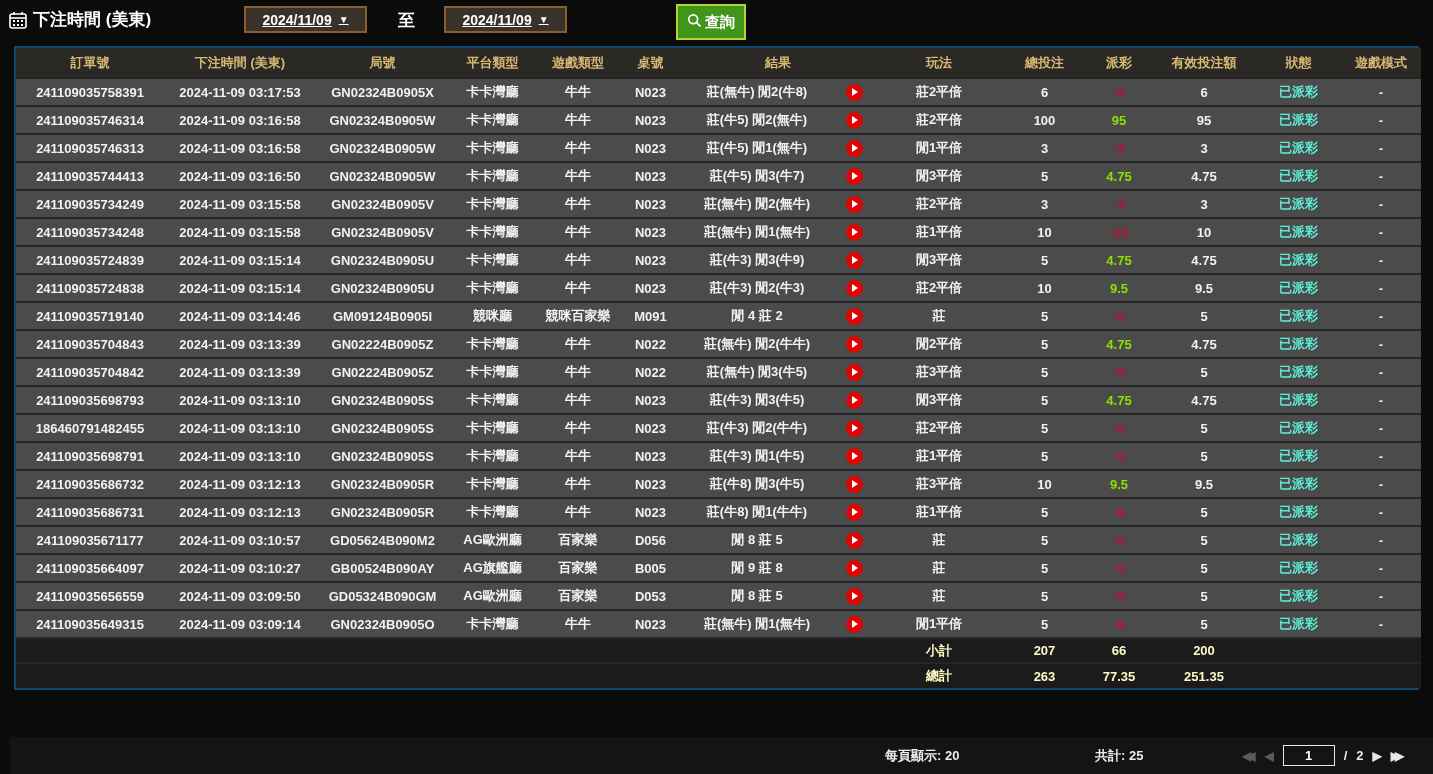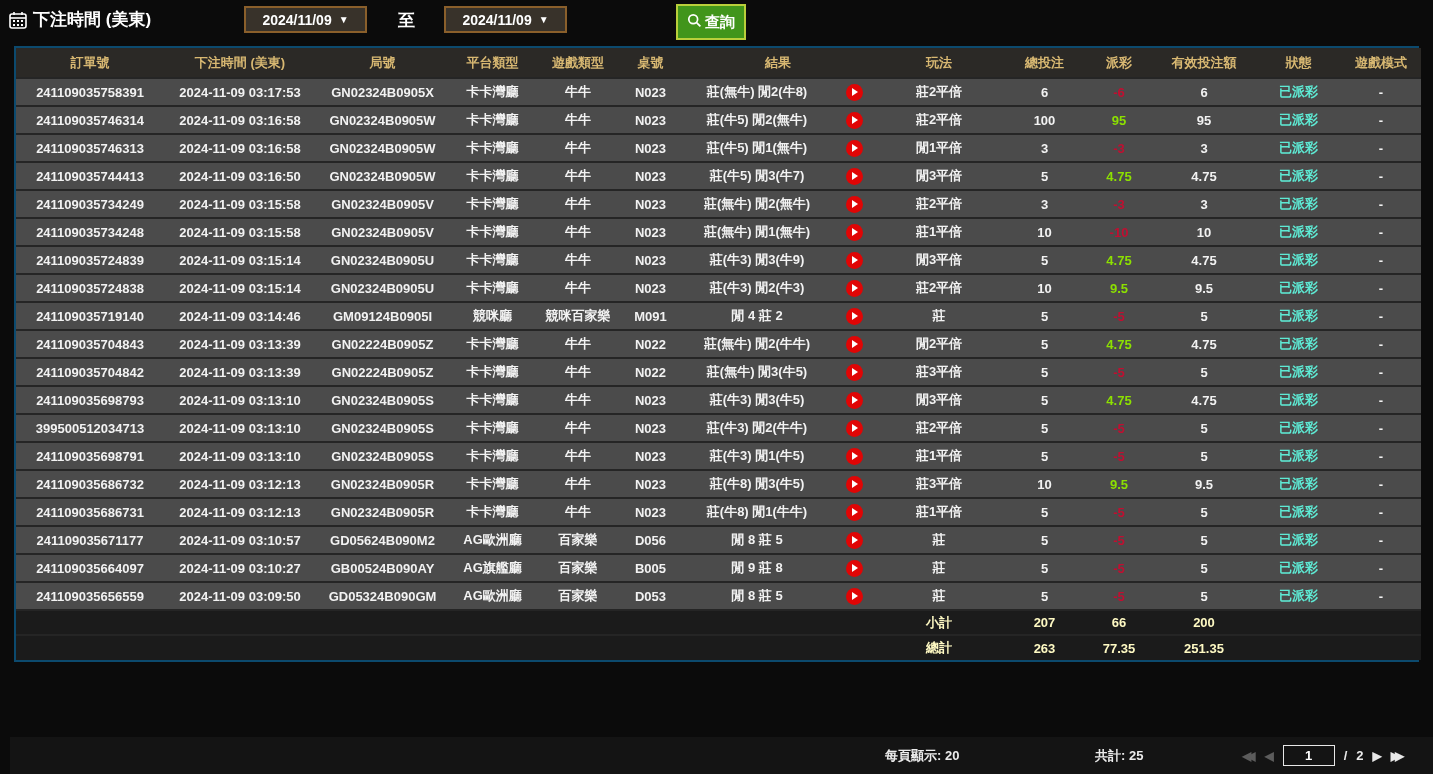--- a/index.html
+++ b/index.html
@@ -11,21 +11,21 @@
 
   
   .toolbar { position:absolute; top:0; left:0; width:100%; height:44px; background:#0b0b0b; }
   .tb-title { position:absolute; left:8px; top:8px; display:flex; align-items:center; gap:5px;
               color:#ffffff; font-size:17px; font-weight:bold; }
   .cal-icon svg { display:block; }
   .date-select {
     position:absolute; top:6px; width:123px; height:27px;
     background:#38322a; border:2px solid #8a5f2b; color:#fff;
     font-size:14px; font-weight:bold; display:flex; align-items:center;
-    justify-content:center; gap:7px; cursor:pointer;
+    justify-content:center; gap:7px; cursor:pointer;text-decoration:underline;
   }
   .date-from { left:244px; } .date-to { left:444px; }
   .caret { font-size:10px; }
   .to-label { position:absolute; left:398px; top:9px; color:#fff; font-size:17px; font-weight:bold; }
   .search-btn {
     position:absolute; left:676px; top:4px; height:31px; padding:16px 9px;
     background:#41951b; border:2px solid #b9cf3b; color:#fff;
     font-size:15px; font-weight:bold; font-family:inherit;
     display:flex; align-items:center; gap:3px; cursor:pointer;
   }
@@ -393,21 +393,21 @@
             </span>
     </td>
     <td>閒3平倍</td>
     <td>5</td>
     <td class="payout pos">4.75</td>
     <td>4.75</td>
     <td class="status">已派彩</td>
     <td>-</td>
   </tr>
         <tr>
-    <td>399500512034713</td>
+    <td>186460791482455</td>
     <td>2024-11-09 03:13:10</td>
     <td>GN02324B0905S</td>
     <td>卡卡灣廳</td>
     <td>牛牛</td>
     <td>N023</td>
     <td>莊(牛3) 閒2(牛牛)</td>
     <td>
       <span class="play-icon">
               <i></i>
             </span>
@@ -526,20 +526,40 @@
     <td>AG歐洲廳</td>
     <td>百家樂</td>
     <td>D053</td>
     <td>閒 8 莊 5</td>
     <td>
       <span class="play-icon">
               <i></i>
             </span>
     </td>
     <td>莊</td>
+    <td>5</td>
+    <td class="payout neg">-5</td>
+    <td>5</td>
+    <td class="status">已派彩</td>
+    <td>-</td>
+  </tr>
+        <tr>
+    <td>241109035649315</td>
+    <td>2024-11-09 03:09:14</td>
+    <td>GN02324B0905O</td>
+    <td>卡卡灣廳</td>
+    <td>牛牛</td>
+    <td>N023</td>
+    <td>莊(無牛) 閒1(無牛)</td>
+    <td>
+      <span class="play-icon">
+              <i></i>
+            </span>
+    </td>
+    <td>閒1平倍</td>
     <td>5</td>
     <td class="payout neg">-5</td>
     <td>5</td>
     <td class="status">已派彩</td>
     <td>-</td>
   </tr>
       </tbody>
     <tbody>
       <tr class="summary">
         <td colspan="8"></td>

